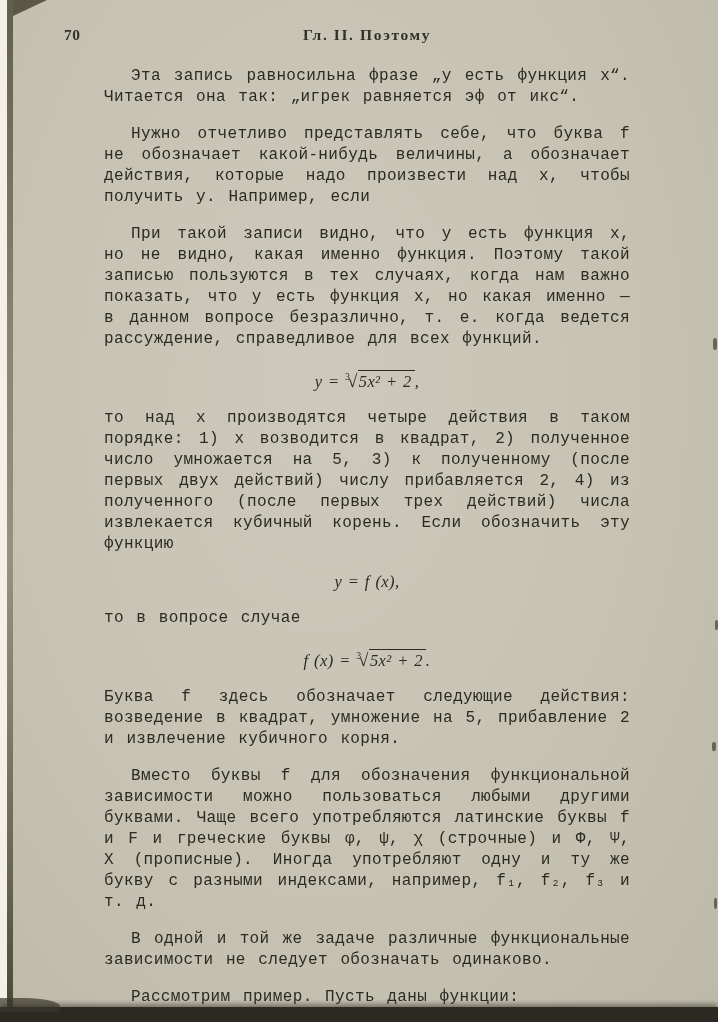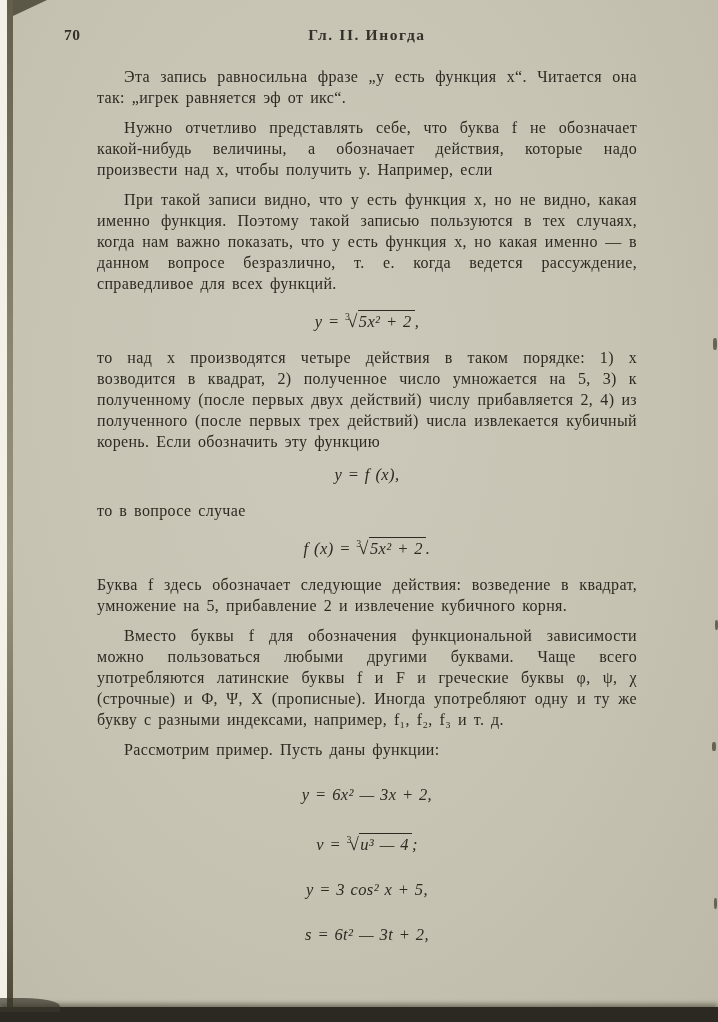--- a/index.html
+++ b/index.html
@@ -25,21 +25,21 @@
   .speck2{right:0;top:620px;width:3px;height:10px;}
   .speck3{right:2px;top:742px;width:4px;height:9px;}
   .speck4{right:1px;top:898px;width:3px;height:11px;}
   
   .content{position:absolute;left:88px;right:72px;top:0;}
   .running-head{position:relative;margin-top:26px;text-align:center;
     font-size:15.5px;font-weight:bold;letter-spacing:1.6px;color:#34302a;}
   .page-number{position:absolute;left:-24px;top:0;letter-spacing:.5px;}
   .body{margin-top:22px;font-size:16px;line-height:21px;text-align:justify;
     letter-spacing:.35px;word-spacing:2.5px;}
-  p.para{margin:9px;}
+  p.para{margin:16px;font-family:Liberation Mono, monospace;}
   p.indent{text-indent:27px;}
   .formula{margin:12px 0 15px;text-align:center;font-style:italic;font-size:16.5px;
     letter-spacing:.4px;word-spacing:1px;}
   .formula.wide{margin:24px 0;}
   .f-deg:not(:empty){font-size:10px;vertical-align:7px;margin-right:-3px;font-style:normal;}
   .f-sgn{font-style:normal;font-size:18px;}
   .f-rad:not(:empty){border-top:1.2px solid #2d2a21;padding:1px 3px 0 1px;}
 </style>
 </head>
 <body>
@@ -53,41 +53,42 @@
   <div class="edge-bottom-left"></div>
   <div class="speck speck1"></div>
   <div class="speck speck2"></div>
   <div class="speck speck3"></div>
   <div class="speck speck4"></div>
 
   <div class="content">
 
     <div class="running-head">
       <span class="page-number">70</span>
-      <span>Гл. II. Иногда</span>
+      <span>Гл. II. Поэтому</span>
     </div>
 
     <div class="body">
 
       <p class="para indent">Эта запись равносильна фразе „y есть функция x“. Читается она так: „игрек равняется эф от икс“.</p>
       <p class="para indent">Нужно отчетливо представлять себе, что буква f не обозначает какой-нибудь величины, а обозначает действия, которые надо произвести над x, чтобы получить y. Например, если</p>
       <p class="para indent">При такой записи видно, что y есть функция x, но не видно, какая именно функция. Поэтому такой записью пользуются в тех случаях, когда нам важно показать, что y есть функция x, но какая именно — в данном вопросе безразлично, т. е. когда ведется рассуждение, справедливое для всех функций.</p>
 
       <div class="formula"><span class="f-pre">y = </span><span class="f-deg">3</span><span class="f-sgn">√</span><span class="f-rad">5x² + 2</span><span class="f-post">,</span></div>
 
       <p class="para">то над x производятся четыре действия в таком порядке: 1) x возводится в квадрат, 2) полученное число умножается на 5, 3) к полученному (после первых двух действий) числу прибавляется 2, 4) из полученного (после первых трех действий) числа извлекается кубичный корень. Если обозначить эту функцию</p>
 
       <div class="formula"><span class="f-pre">y = f (x),</span><span class="f-deg"></span><span class="f-sgn"></span><span class="f-rad"></span><span class="f-post"></span></div>
 
       <p class="para">то в вопросе случае</p>
 
       <div class="formula"><span class="f-pre">f (x) = </span><span class="f-deg">3</span><span class="f-sgn">√</span><span class="f-rad">5x² + 2</span><span class="f-post">.</span></div>
 
       <p class="para">Буква f здесь обозначает следующие действия: возведение в квадрат, умножение на 5, прибавление 2 и извлечение кубичного корня.</p>
       <p class="para indent">Вместо буквы f для обозначения функциональной зависимости можно пользоваться любыми другими буквами. Чаще всего употребляются латинские буквы f и F и греческие буквы φ, ψ, χ (строчные) и Φ, Ψ, Χ (прописные). Иногда употребляют одну и ту же букву с разными индексами, например, f₁, f₂, f₃ и т. д.</p>
+      <p class="para indent">В одной и той же задаче различные функциональные зависимости не следует обозначать одинаково.</p>
       <p class="para indent">Рассмотрим пример. Пусть даны функции:</p>
 
       <div class="formula wide"><span class="f-pre">y = 6x² — 3x + 2,</span><span class="f-deg"></span><span class="f-sgn"></span><span class="f-rad"></span><span class="f-post"></span></div>
 
       <div class="formula wide"><span class="f-pre">v = </span><span class="f-deg">3</span><span class="f-sgn">√</span><span class="f-rad">u³ — 4</span><span class="f-post">;</span></div>
 
       <div class="formula wide"><span class="f-pre">y = 3 cos² x + 5,</span><span class="f-deg"></span><span class="f-sgn"></span><span class="f-rad"></span><span class="f-post"></span></div>
 
       <div class="formula wide"><span class="f-pre">s = 6t² — 3t + 2,</span><span class="f-deg"></span><span class="f-sgn"></span><span class="f-rad"></span><span class="f-post"></span></div>
 

